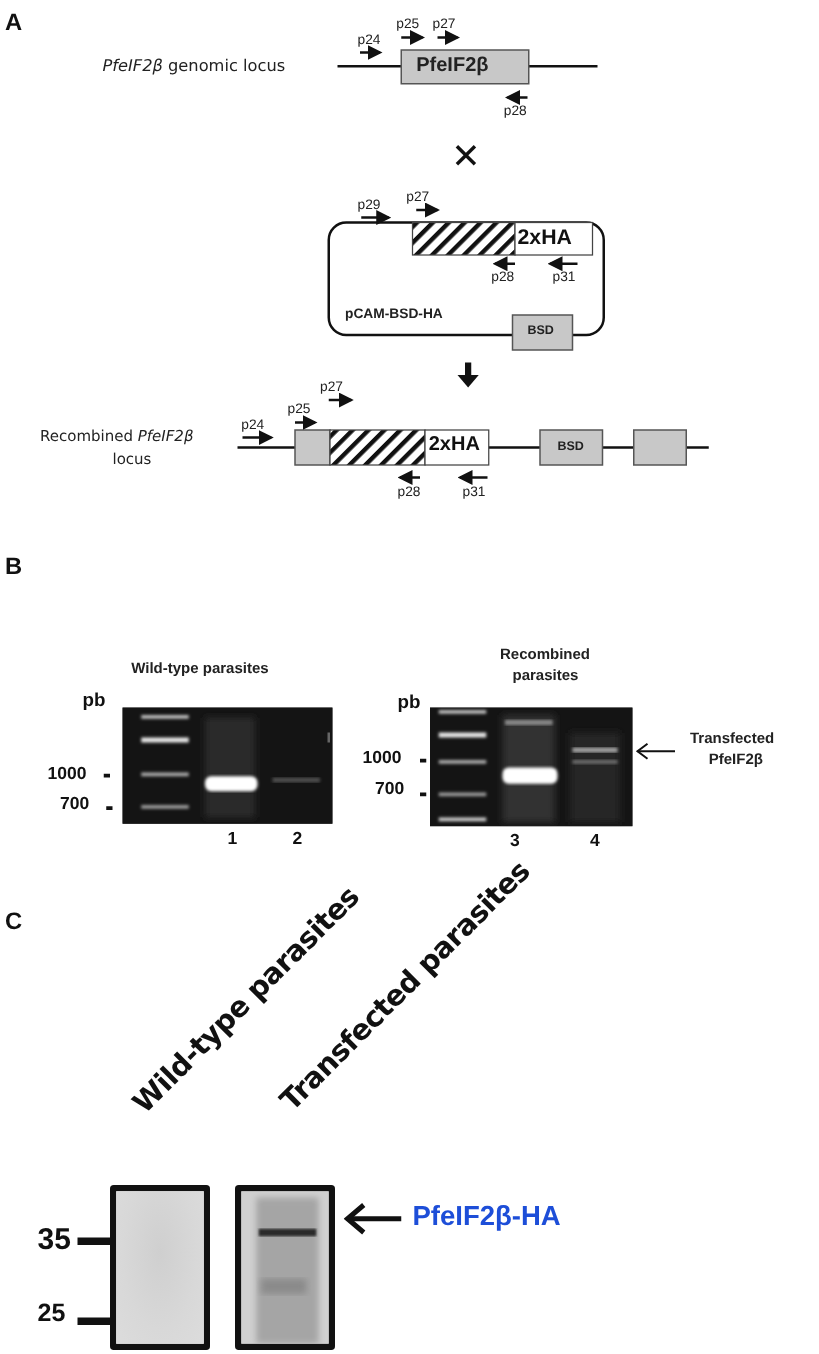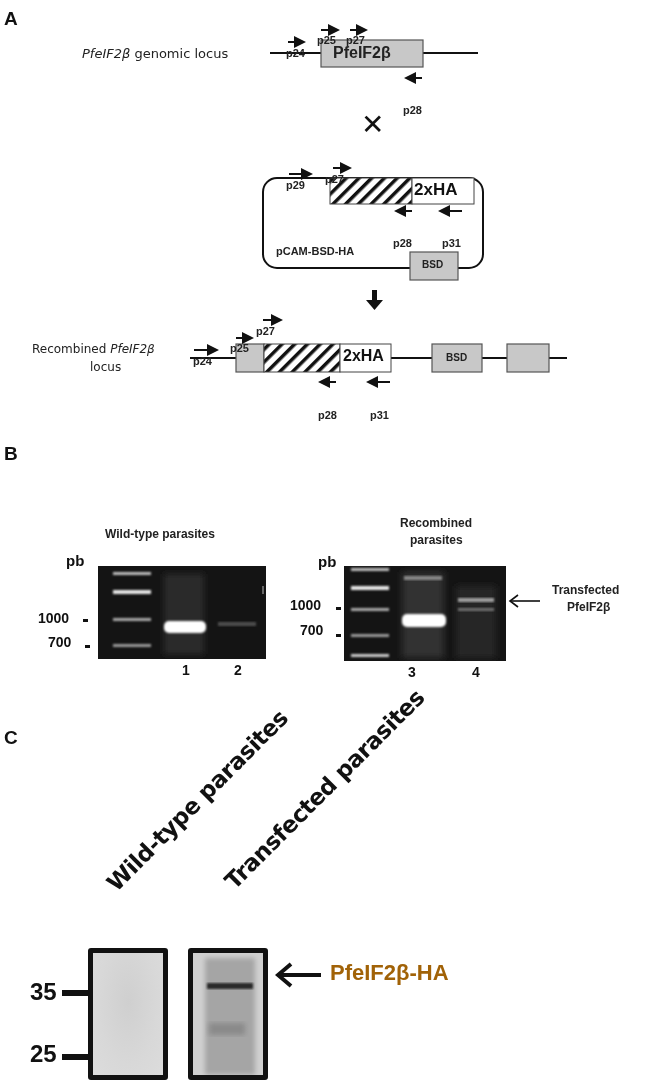--- a/index.html
+++ b/index.html
@@ -1,21 +1,21 @@
 <!DOCTYPE html>
 <html><head>
 <meta charset="utf-8">
 <style>
   html,body{margin:0;padding:0;background:#ffffff;}
   body{width:655px;height:1083px;position:relative;overflow:hidden;font-family:"Liberation Sans","DejaVu Sans",sans-serif;color:#111;}
   .abs{position:absolute;}
   .panel-letter{font-weight:bold;font-size:19px;}
   .lbl{font-family:"DejaVu Sans","Liberation Sans",sans-serif;font-size:12px;color:#222;white-space:nowrap;}
   .lbl-b{font-family:Liberation Sans, sans-serif;font-weight:bold;font-size:11px;color:#222;white-space:nowrap;}
-  .primer{font-family:"Liberation Sans",sans-serif;font-weight:bold;font-size:11px;color:#222;margin-top:21px;}
+  .primer{font-family:"Liberation Sans",sans-serif;font-weight:normal;font-size:11px;color:#222;}
   .gel{background:#121212;}
   .blot{border:5px solid #111;border-radius:3px;background:#d4d4d4;}
 </style>
 </head>
 <body>
 
 <div class="abs panel-letter" style="left:4px;top:8px;">A</div>
 
 <div class="abs lbl" style="left:82px;top:46px;font-size:13px;">
   <i>PfeIF2β</i><span> genomic locus</span>
@@ -172,21 +172,21 @@
 </svg>
 <div class="abs lbl-b" style="left:552px;top:583px;font-size:12px;">Transfected</div>
 <div class="abs lbl-b" style="left:567px;top:600px;font-size:12px;">PfeIF2β</div>
 
 <div class="abs panel-letter" style="left:4px;top:727px;">C</div>
 
 <div class="abs" style="left:120px;top:870px;font-weight:bold;font-size:23px;transform:rotate(-45deg);transform-origin:left bottom;white-space:nowrap;font-family:'DejaVu Sans',sans-serif;letter-spacing:-0.5px;">Wild-type parasites</div>
 <div class="abs" style="left:238px;top:868px;font-weight:bold;font-size:23px;transform:rotate(-45deg);transform-origin:left bottom;white-space:nowrap;font-family:'DejaVu Sans',sans-serif;letter-spacing:-0.5px;">Transfected parasites</div>
 
 <div class="abs" style="left:30px;top:978px;font-weight:bold;font-size:24px;">35</div>
-<div class="abs" style="left:30px;top:1040px;font-weight:bold;font-size:24px;">25</div>
+<div class="abs" style="left:30px;top:1040px;font-weight:bold;font-size:20px;">25</div>
 <div class="abs" style="left:62px;top:990px;width:28px;height:6px;background:#111;"></div>
 <div class="abs" style="left:62px;top:1054px;width:28px;height:6px;background:#111;"></div>
 
 <div class="abs blot" style="left:88px;top:948px;width:70px;height:122px;">
   <div style="width:100%;height:100%;background:radial-gradient(ellipse at 50% 40%,#cfcfcf 0%,#d8d8d8 60%,#dcdcdc 100%);"></div>
 </div>
 
 <div class="abs blot" style="left:188px;top:948px;width:70px;height:122px;">
   <svg width="70" height="122">
     <defs>
@@ -201,13 +201,13 @@
     <rect x="12" y="5" width="50" height="117" fill="#a5a5a5" filter="url(#bb)"></rect>
     <rect x="14" y="30" width="46" height="6" fill="#2a2a2a" filter="url(#bs)"></rect>
     <rect x="16" y="70" width="36" height="12" fill="#8a8a8a" filter="url(#bb)"></rect>
   </svg>
 </div>
 
 <svg class="abs" style="left:275px;top:962px;" width="48" height="26">
   <line x1="4" y1="13" x2="46" y2="13" stroke="#111" stroke-width="4"></line>
   <path d="M16,2 L3,13 L16,24" fill="none" stroke="#111" stroke-width="4" stroke-linejoin="miter"></path>
 </svg>
-<div class="abs" style="left:330px;top:960px;font-weight:bold;font-size:22px;color:#a16207;">PfeIF2β-HA</div>
+<div class="abs" style="left:330px;top:960px;font-weight:bold;font-size:22px;color:#1d4ed8;">PfeIF2β-HA</div>
 
 </body></html>

